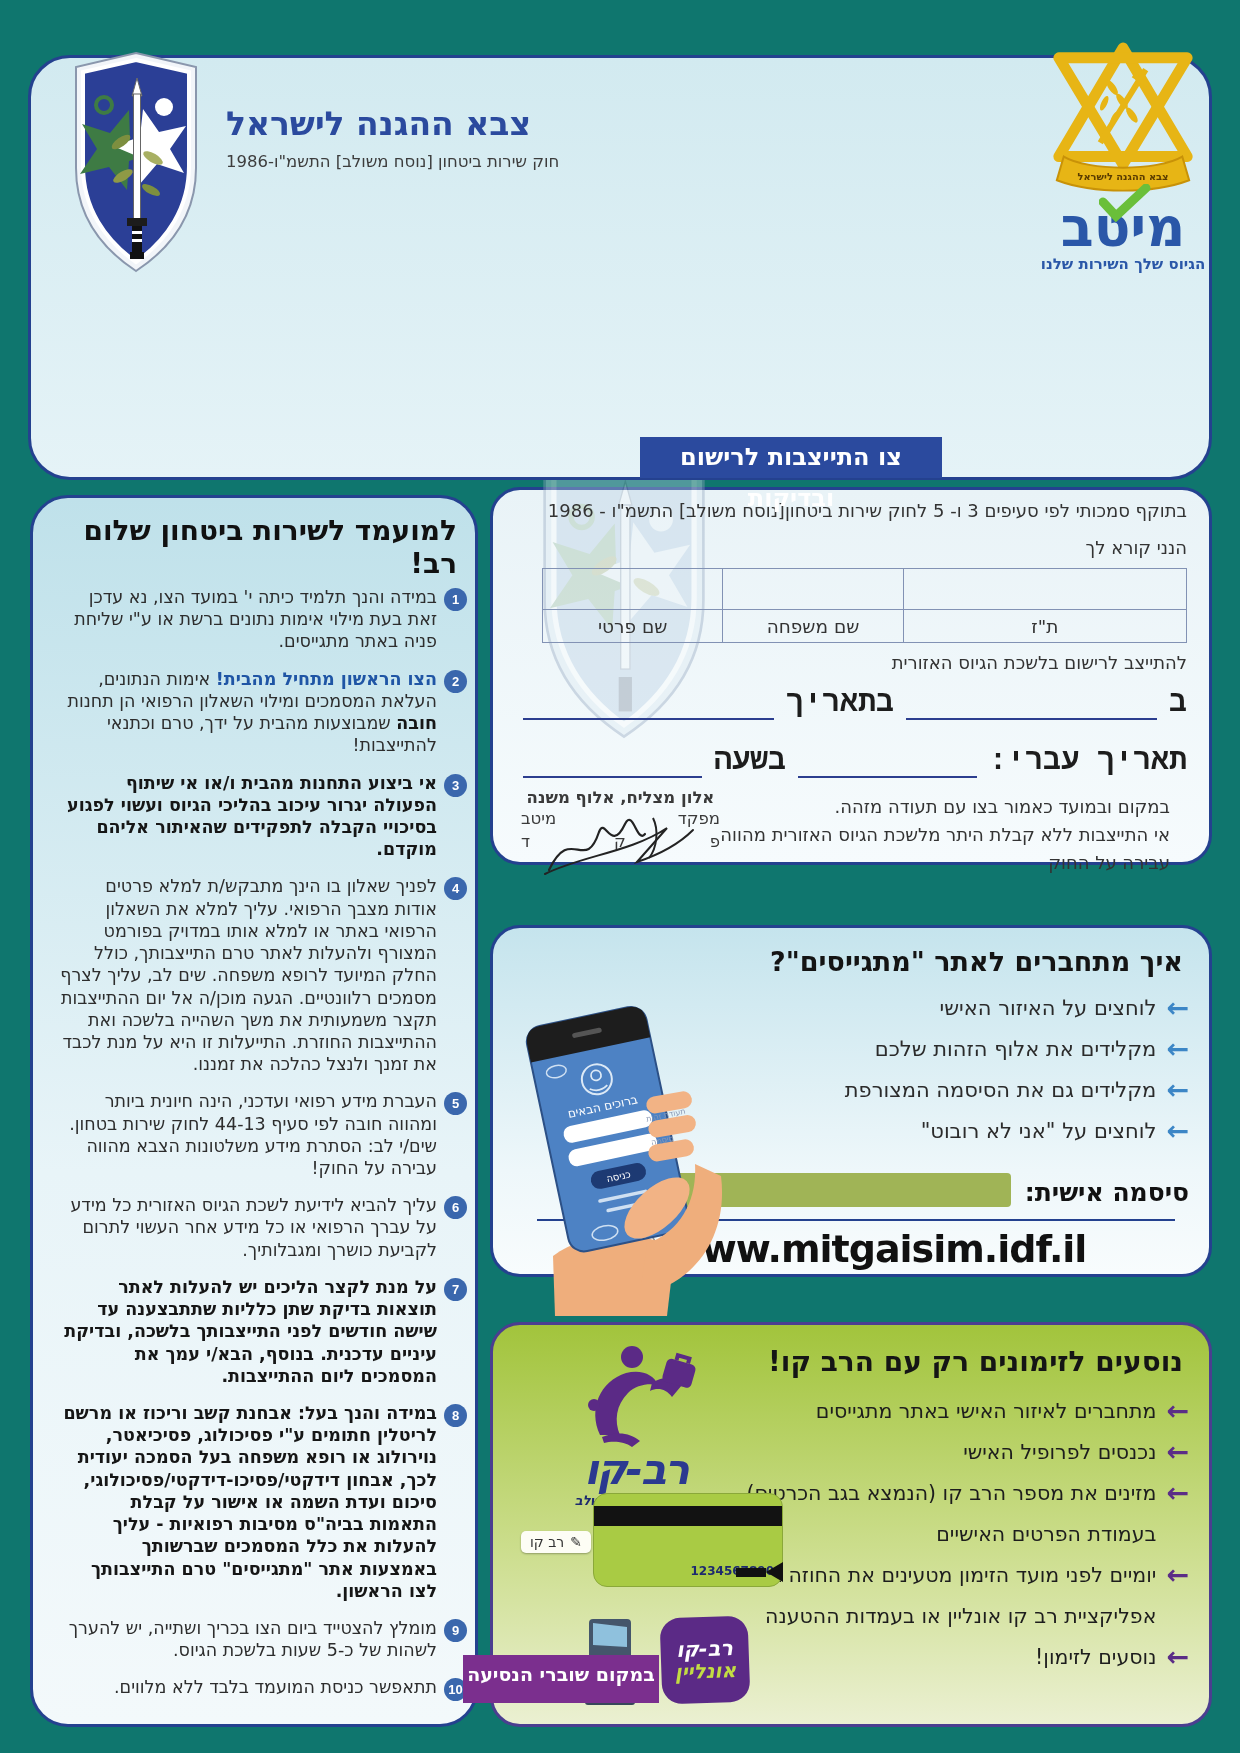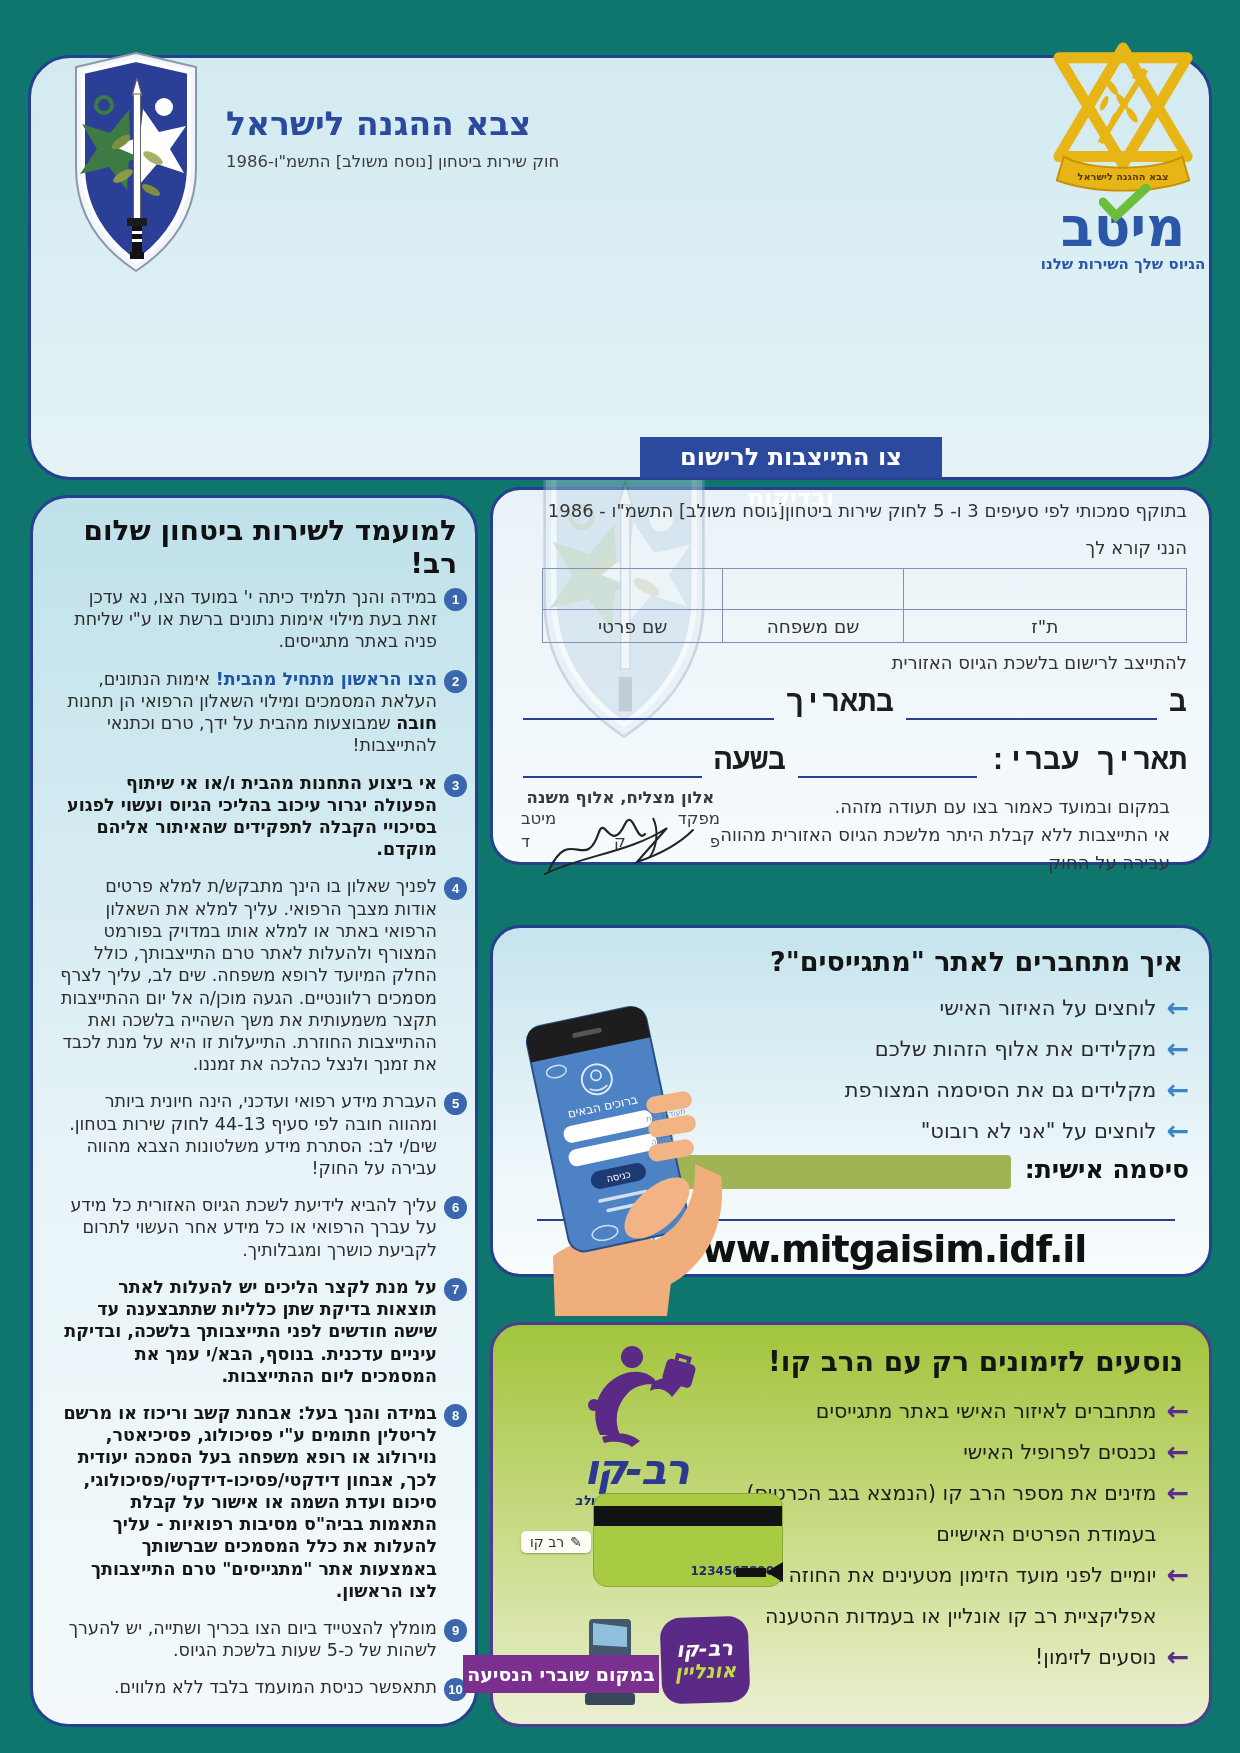--- a/index.html
+++ b/index.html
@@ -62,21 +62,21 @@
   
   .connect-panel{left:490px;top:925px;width:722px;height:352px;border-radius:30px;
     background:linear-gradient(180deg,#c5e4ed,#eef7fa 70%,#f8fcfd);z-index:2;}
   .connect-head{padding:18px 26px 0 0;font-size:27px;font-weight:bold;color:#141414;text-align:right;}
   .steps{margin-top:10px;}
   .step-row{display:flex;align-items:center;gap:10px;padding:0 20px;height:41px;}
   .step-arrow{font-size:27px;font-weight:bold;line-height:1;}
   .blue-arrow{color:#3c86c6;}
   .purple-arrow{color:#5b2d87;}
   .step-text{font-size:21px;color:#2b2b2b;}
-  .pass-row{display:flex;align-items:flex-start;gap:14px;padding:4px 20px 0;height:52px;}
+  .pass-row{display:flex;align-items:flex-end;gap:14px;padding:4px 20px 0;height:52px;}
   .pass-label{font-size:25px;font-weight:bold;color:#111;white-space:nowrap;}
   .pass-bar{position:relative;width:408px;height:34px;background:#a0b456;border-radius:4px;}
   .pass-avatar{position:absolute;left:-22px;top:-11px;width:56px;height:56px;}
   .mid-divider{margin:12px 34px 0 44px;border-top:2.5px solid #24418f;}
   .url-row{direction:ltr;display:flex;align-items:center;gap:10px;justify-content:center;margin-top:6px;}
   .url-avatar{width:42px;height:42px;}
   .url-text{font-size:38px;font-weight:bold;color:#111;letter-spacing:-1px;}
   .phone-illust{position:absolute;left:2px;top:58px;width:238px;height:330px;z-index:2;}
   
   .ravkav-panel{left:490px;top:1322px;width:722px;height:405px;border-radius:30px;
@@ -98,21 +98,21 @@
   .card-arrow{position:absolute;left:142px;bottom:4px;display:flex;align-items:center;}
   .card-arrow .tri{width:0;height:0;border-top:10px solid transparent;border-bottom:10px solid transparent;border-left:0;border-right:17px solid #111;}
   .card-arrow .bar{width:30px;height:9px;background:#111;}
   .rk-tag{position:absolute;left:28px;top:206px;background:#fdfdf5;border-radius:5px;
     box-shadow:0 1px 2px rgba(0,0,0,.3);padding:3px 9px;font-size:14px;color:#333;display:flex;gap:6px;align-items:center;}
   .rk-kiosk{position:absolute;left:82px;top:288px;width:70px;height:95px;}
   .rk-online{position:absolute;left:168px;top:292px;width:88px;height:86px;background:#5b2a86;border-radius:20px;
     display:flex;flex-direction:column;align-items:center;justify-content:center;transform:rotate(-2deg);}
   .rk-online .l1{font-size:21px;font-weight:900;font-style:italic;color:#fff;line-height:1;}
   .rk-online .l2{font-size:20px;font-weight:900;font-style:italic;color:#c3dd43;line-height:1.1;}
-  .rk-ribbon{position:absolute;left:-30px;top:330px;width:196px;height:38px;background:#7b2f8e;
+  .rk-ribbon{position:absolute;left:-30px;top:330px;width:196px;height:48px;background:#7b2f8e;
     color:#fff;font-size:19px;font-weight:bold;text-align:center;line-height:38px;}
 </style>
 </head>
 <body>
 
 <div class="page">
 
   <div class="panel top-container">
     <svg class="shield-logo" viewBox="0 0 130 225">
       <path d="M65 3 L125 17 V118 C125 165 100 198 65 221 C30 198 5 165 5 118 V17 Z" fill="#f2f5f9" stroke="#8a97ad" stroke-width="2"></path>

